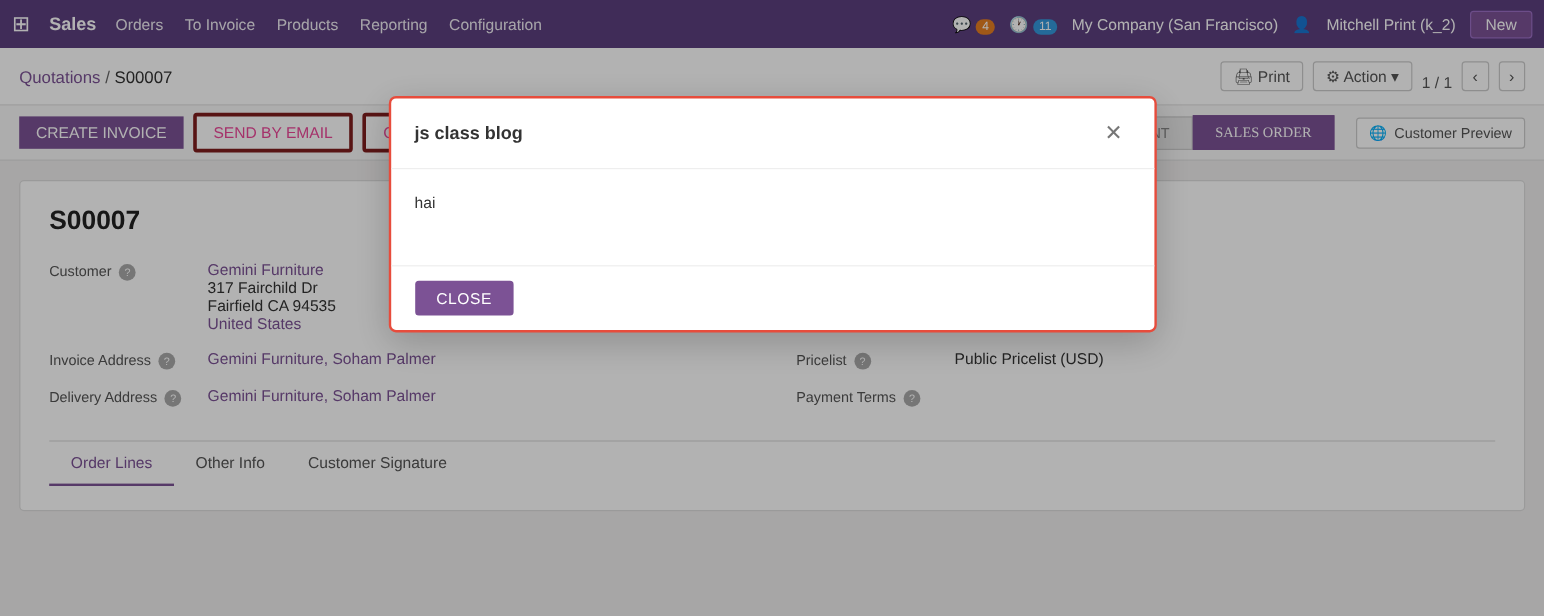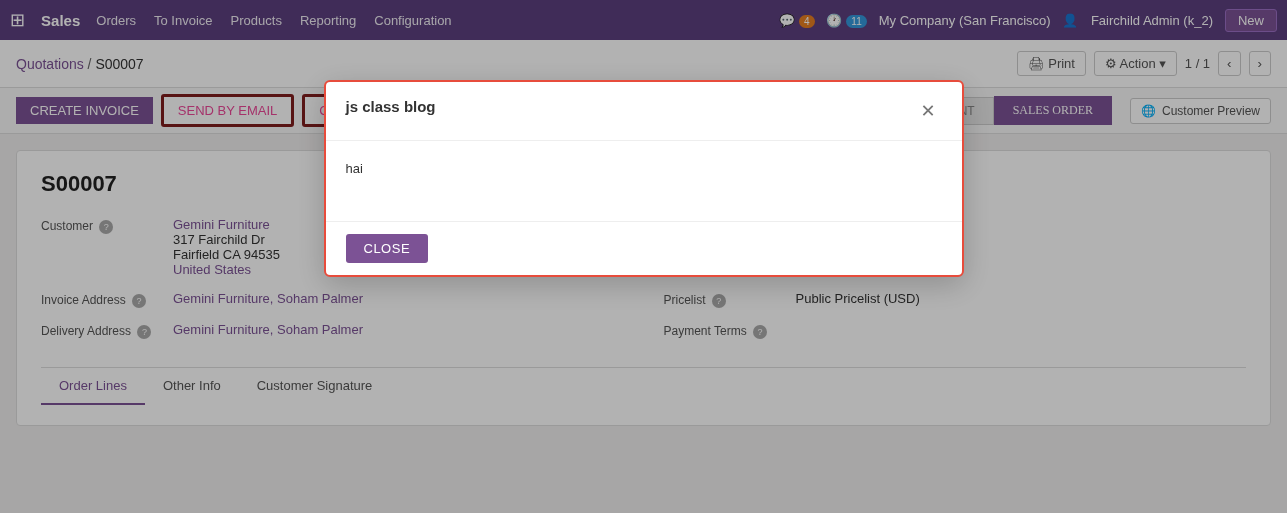--- a/index.html
+++ b/index.html
@@ -22,21 +22,21 @@
       padding: 3px 12px; border-radius: 3px; cursor: pointer; font-size: 13px;
     }
 
     
     .sec-header {
       background: white; border-bottom: 1px solid #ddd;
       display: flex; align-items: center; padding: 0 16px; height: 48px; gap: 12px;
     }
     .breadcrumb { font-size: 14px; color: #666; }
     .breadcrumb span.active { color: #333; font-weight: 500; }
-    .sec-right { margin-left: auto; display: flex; align-items: center; gap: 8px; }
+    .sec-right { margin-left: auto; display: flex; align-items: flex-end; gap: 8px; }
     .sec-btn { background: white; border: 1px solid #ccc; padding: 4px 10px; border-radius: 3px; cursor: pointer; font-size: 13px; color: #555; }
     .pagination { font-size: 13px; color: #555; }
     .page-nav { background: white; border: 1px solid #ccc; padding: 4px 8px; border-radius: 3px; cursor: pointer; color: #555; }
 
     
     .action-bar {
       background: #f8f8f8; border-bottom: 1px solid #ddd;
       display: flex; align-items: center; padding: 6px 16px; gap: 8px;
     }
     .btn-primary { background: #7c5295; color: white; border: none; padding: 6px 14px; border-radius: 0; cursor: pointer; font-size: 13px; font-weight: 500; }
@@ -77,21 +77,21 @@
       display: flex; align-items: flex-start; justify-content: center; padding-top: 80px;
     }
 
     
     .modal {
       background: white; border-radius: 6px; width: 640px; max-width: 90%;
       box-shadow: 0 8px 30px rgba(0,0,0,0.2); position: relative;
       border: 2px solid #e74c3c;
     }
     .modal-header {
-      display: flex; align-items: flex-start; justify-content: space-between;
+      display: flex; align-items: center; justify-content: space-between;
       padding: 16px 20px; border-bottom: 1px solid #eee;
     }
     .modal-title { font-size: 15px; font-weight: 600; color: #333; }
     .modal-close { cursor: pointer; font-size: 18px; color: #777; background: none; border: none; padding: 2px 6px; }
     .modal-body { padding: 20px; min-height: 80px; }
     .modal-content-text { font-size: 13px; color: #333; }
     .modal-footer { padding: 12px 20px; border-top: 1px solid #eee; }
     .btn-close-modal {
       background: #7c5295; color: #ffffff; border: none; padding: 7px 18px;
       border-radius: 3px; cursor: pointer; font-size: 13px; font-weight: 500; letter-spacing: 0.5px;
@@ -108,21 +108,21 @@
     <span>To Invoice</span>
     <span>Products</span>
     <span>Reporting</span>
     <span>Configuration</span>
   </div>
   <div class="topnav-right">
     <span>💬 <span class="badge">4</span></span>
     <span>🕐 <span class="badge badge-blue">11</span></span>
     <span>My Company (San Francisco)</span>
     <span>👤</span>
-    <span>Fairchild Admin (k_2)</span>
+    <span>Mitchell Print (k_2)</span>
     <button class="topnav-new-btn">New</button>
   </div>
 </div>
 
 <div class="sec-header">
   <div class="breadcrumb">
     <span style="color:#7c5295;cursor:pointer;">Quotations</span>
     <span> / </span>
     <span class="active">S00007</span>
   </div>

